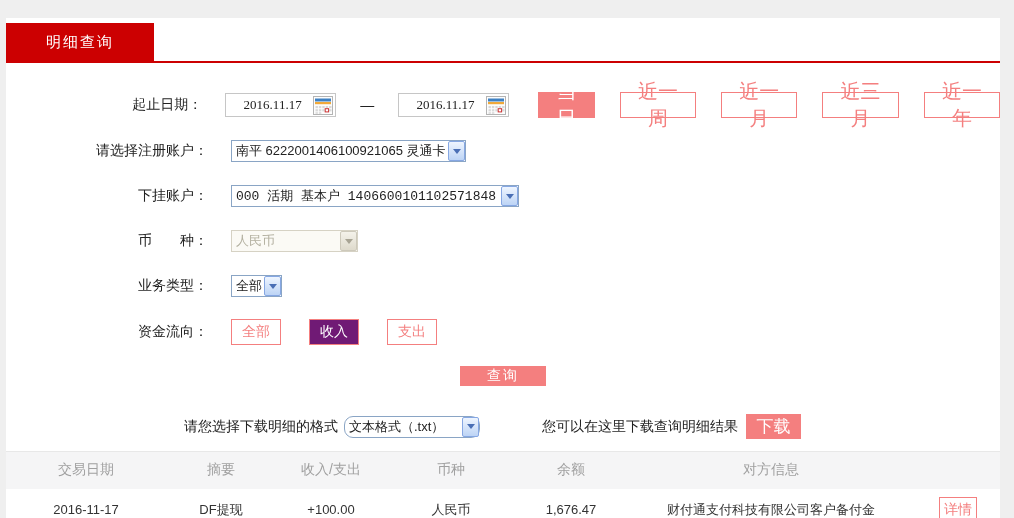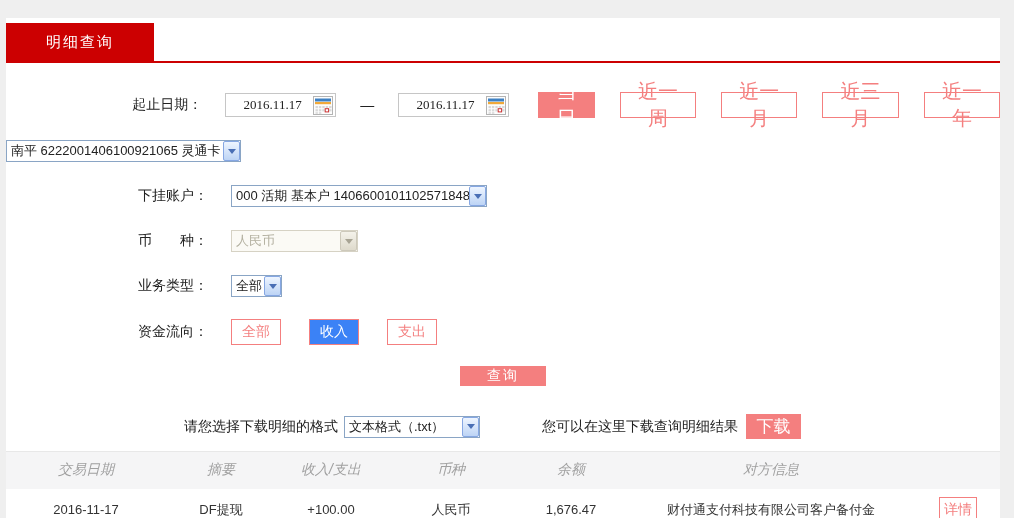--- a/index.html
+++ b/index.html
@@ -54,51 +54,51 @@
   .sel .arrow::after {
     content:""; width:0; height:0;
     border-left:4px solid transparent; border-right:4px solid transparent;
     border-top:5px solid #4a6fb5;
   }
   .sel.disabled { border-color:#d6d2c4; background:#fbfaf5; cursor:default; }
   .sel.disabled .sval { color:#b3b0a0; }
   .sel.disabled .arrow { border-color:#cdc9bb; background:linear-gradient(#f4f2ea,#dedacc); }
   .sel.disabled .arrow::after { border-top-color:#a8a494; }
   .w-register { width:235px; }
-  .w-sub { width:256px; }
+  .w-sub { width:288px;font-family:Liberation Mono, monospace; }
   .w-currency { width:127px; }
   .w-biz { width:51px; }
-  .w-fmt { width:136px; }
+  .w-fmt { width:136px;border-radius:9px; }
   
   .fbtn {
     margin-right:13px; height:26px; padding:0 10px; font-size:14px;
     background:#fff; border:1px solid #f47f7f; color:#f47f7f;
     display:inline-flex; align-items:center; cursor:pointer;
   }
-  .fbtn.active { background:#3b82f6; color:#fff; }
+  .fbtn.active { background:#701a75; color:#fff; }
   
   .query-row { display:flex; justify-content:center; margin-top:17px; }
   .query-btn {
     width:86px; height:20px; background:#f47f7f; color:#fff; border:none;
     font-size:14px; display:flex; align-items:center; justify-content:center;
     letter-spacing:2px; cursor:pointer;
   }
   
   .dl-row { display:flex; align-items:center; margin-top:28px; margin-left:178px; }
   .dl-label { font-size:14px; color:#222; margin-right:6px;text-align:right; }
   .dl-hint { font-size:14px; color:#222; margin-left:62px; }
   .dl-btn {
     margin-left:8px; width:55px; height:25px; background:#f47f7f; color:#fff;
     border:none; font-size:17px; display:flex; align-items:center; justify-content:center;
     cursor:pointer;
   }
   
   .result-table { margin-top:12px; width:994px; border-collapse:collapse; }
   .result-table thead tr { background:#f5f5f6; border-top:1px solid #e8e8e8; }
-  .result-table th { height:37px; font-weight:normal; font-size:14px; color:#a0a0a0; text-align:center;font-style:italic; }
+  .result-table th { height:37px; font-weight:normal; font-size:14px; color:#a0a0a0; text-align:center; }
   .result-table td { height:43px; font-size:13px; color:#333; text-align:center; border-bottom:1px solid #e8e8e8; }
   .amount { color:#e60012; }
   .detail-btn {
     display:inline-flex; align-items:center; justify-content:center;
     width:38px; height:25px; border:1px solid #f47f7f; color:#f47f7f;
     background:#fff; font-size:14px; cursor:pointer;
   }
 </style>
 </head>
 <body>
@@ -159,20 +159,21 @@
         </svg>
       </span>
       <button class="qbtn first active">当日</button>
       <button class="qbtn">近一周</button>
       <button class="qbtn">近一月</button>
       <button class="qbtn">近三月</button>
       <button class="qbtn">近一年</button>
     </div>
 
     <div class="form-row">
+      <span class="form-label">请选择注册账户：</span>
       <span class="sel w-register">
         <span class="sval">南平  6222001406100921065  灵通卡</span>
         <span class="arrow"></span>
       </span>
     </div>
 
     <div class="form-row">
       <span class="form-label">下挂账户：</span>
       <span class="sel w-sub">
         <span class="sval">000  活期  基本户  1406600101102571848</span>

